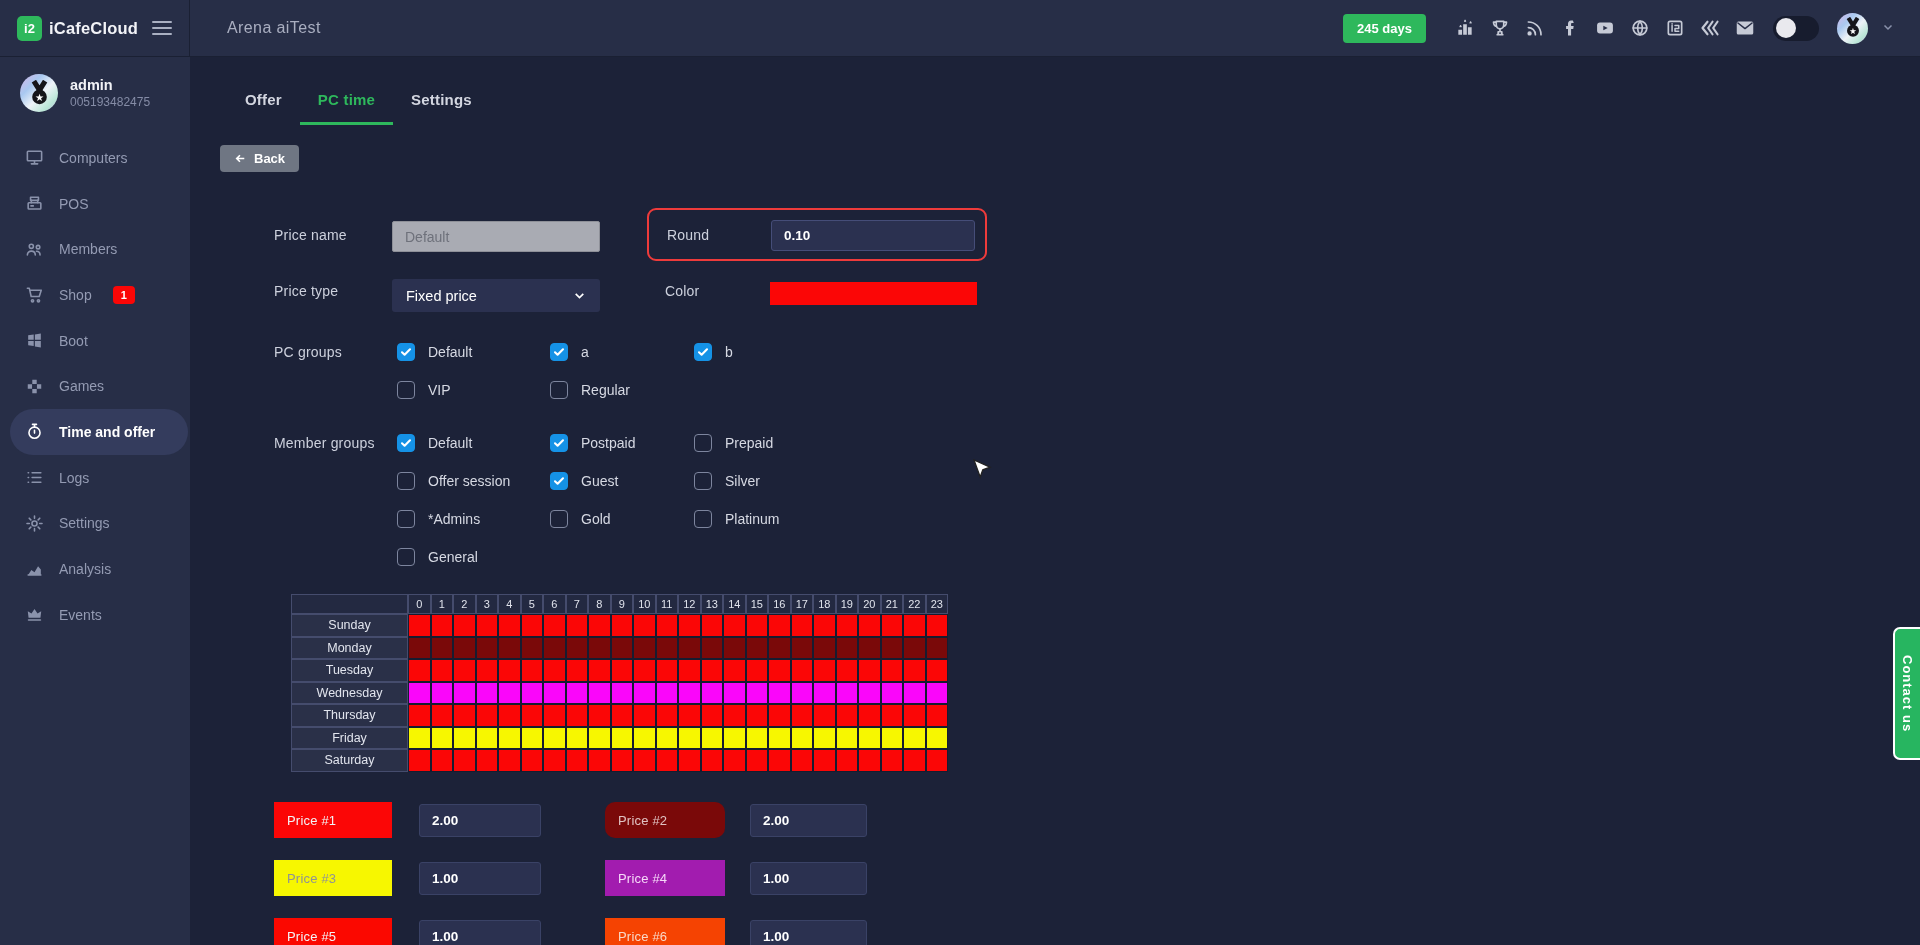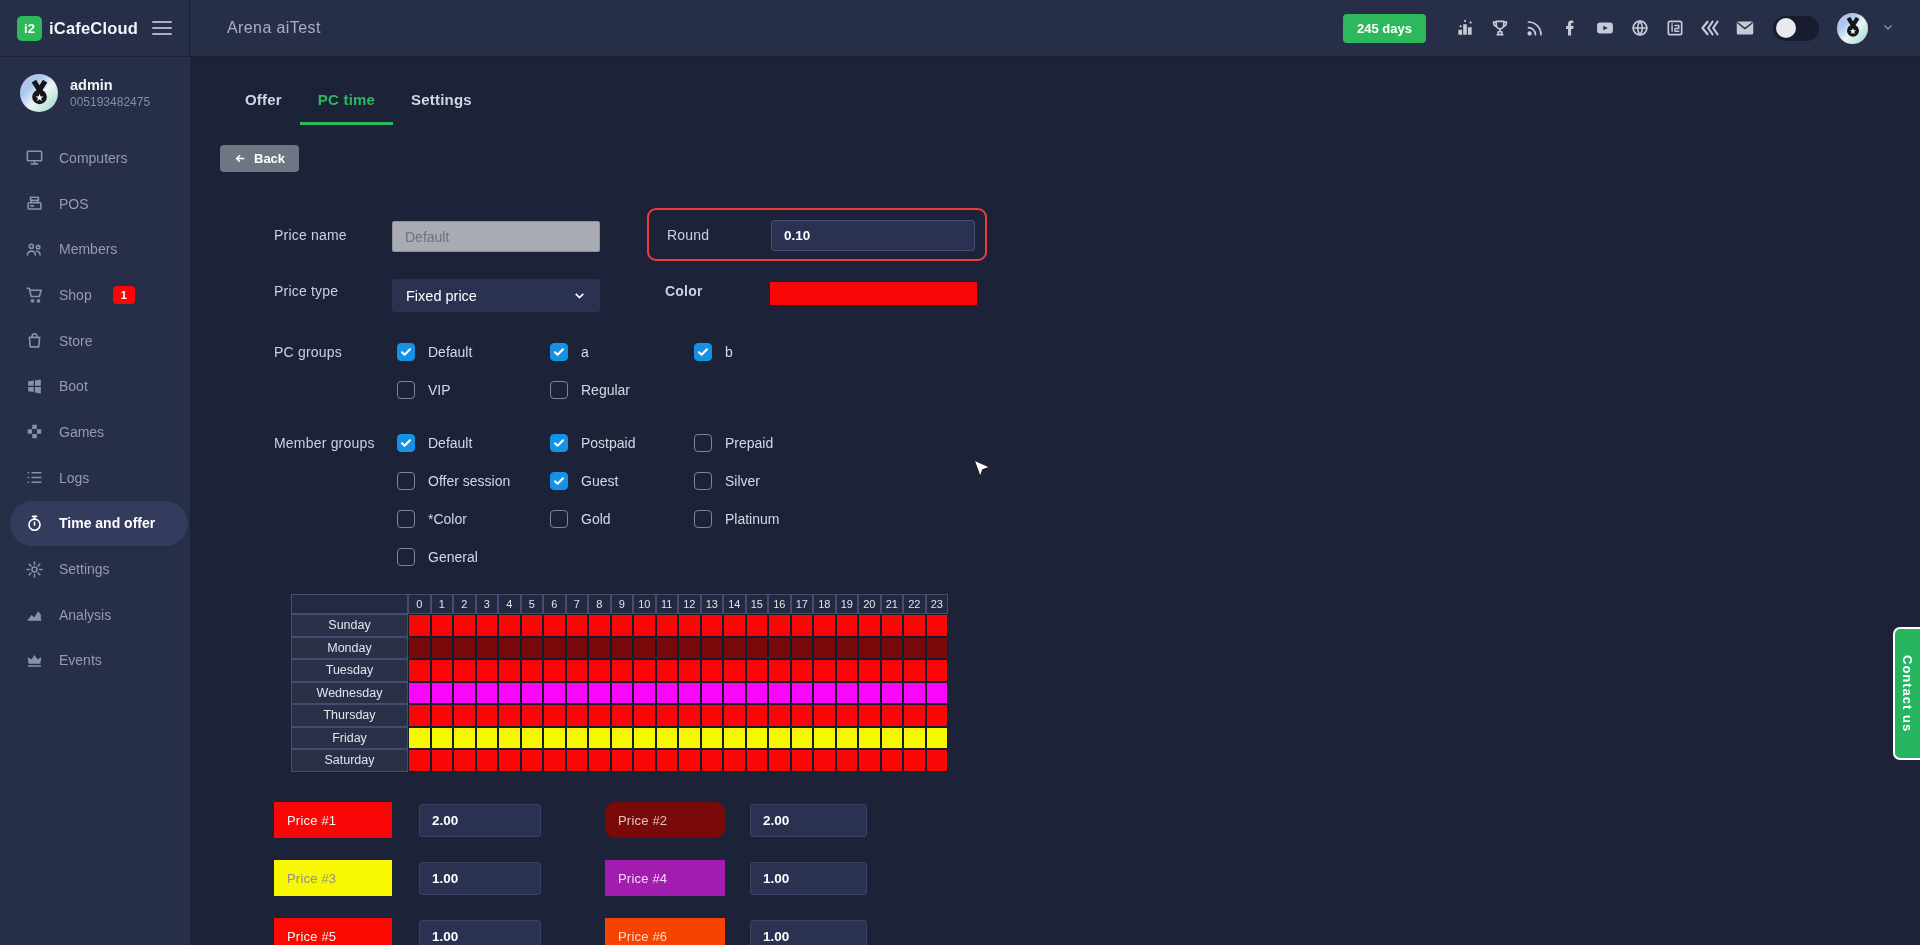--- a/index.html
+++ b/index.html
@@ -264,50 +264,43 @@
       <div class="nav-item">
         <span class="nav-ico"><svg viewBox="0 0 24 24" fill="none" stroke="currentColor" stroke-width="2" stroke-linecap="round" stroke-linejoin="round">
             <circle cx="9.5" cy="20" r="1.4"></circle>
             <circle cx="17" cy="20" r="1.4"></circle>
             <path d="M3 4h2.4l2.4 10.5H18l2.5-7.8H6.2"></path>
           </svg></span>
         <span>Shop</span>
         <span class="nav-badge">1</span>
       </div>
       <div class="nav-item">
-        <span class="nav-ico"><svg viewBox="0 0 24 24" fill="none" stroke="currentColor" stroke-width="2" stroke-linecap="round" stroke-linejoin="round">
-            <path d="M5.5 8h13l-1.2 12H6.7L5.5 8z"></path>
-            <path d="M9 8V6.5a3 3 0 0 1 6 0V8"></path>
-          </svg></span>
-        <span>Store</span>
-      </div>
-      <div class="nav-item">
         <span class="nav-ico"><svg viewBox="0 0 24 24" fill="currentColor" stroke="currentColor" stroke-width="2" stroke-linecap="round" stroke-linejoin="round">
             <path d="M4 5.5l7-1v6.5H4zM12.5 4.3L20 3.2v7.8h-7.5zM4 12.5h7V19l-7-1zM12.5 12.5H20v8.3l-7.5-1.1z" stroke="none"></path>
           </svg></span>
         <span>Boot</span>
       </div>
       <div class="nav-item">
         <span class="nav-ico"><svg viewBox="0 0 24 24" fill="currentColor" stroke="currentColor" stroke-width="2" stroke-linecap="round" stroke-linejoin="round">
             <path d="M9.2 3.5h5.6v5.4H9.2zM9.2 15.1h5.6v5.4H9.2zM3.5 9.3h5.4v5.4H3.5zM15.1 9.3h5.4v5.4h-5.4z" stroke="none"></path>
           </svg></span>
         <span>Games</span>
-      </div>
-      <div class="nav-item">
-        <span class="nav-ico"><svg viewBox="0 0 24 24" fill="none" stroke="currentColor" stroke-width="2" stroke-linecap="round" stroke-linejoin="round">
-            <path d="M9 6h11M9 12h11M9 18h11M4 6h.5M4 12h.5M4 18h.5"></path>
-          </svg></span>
-        <span>Logs</span>
       </div>
       <div class="nav-item active">
         <span class="nav-ico"><svg viewBox="0 0 24 24" fill="none" stroke="currentColor" stroke-width="2" stroke-linecap="round" stroke-linejoin="round">
             <circle cx="12" cy="13.5" r="7"></circle>
             <path d="M12 10.5v3.5M9.5 3h5M12 3v3.5"></path>
           </svg></span>
         <span>Time and offer</span>
+      </div>
+      <div class="nav-item">
+        <span class="nav-ico"><svg viewBox="0 0 24 24" fill="none" stroke="currentColor" stroke-width="2" stroke-linecap="round" stroke-linejoin="round">
+            <path d="M9 6h11M9 12h11M9 18h11M4 6h.5M4 12h.5M4 18h.5"></path>
+          </svg></span>
+        <span>Logs</span>
       </div>
       <div class="nav-item">
         <span class="nav-ico"><svg viewBox="0 0 24 24" fill="none" stroke="currentColor" stroke-width="2" stroke-linecap="round" stroke-linejoin="round">
             <circle cx="12" cy="12" r="3.2"></circle>
             <path d="M12 2.5v3M12 18.5v3M2.5 12h3M18.5 12h3M5.3 5.3l2.1 2.1M16.6 16.6l2.1 2.1M18.7 5.3l-2.1 2.1M7.4 16.6l-2.1 2.1"></path>
           </svg></span>
         <span>Settings</span>
       </div>
       <div class="nav-item">
         <span class="nav-ico"><svg viewBox="0 0 24 24" fill="currentColor" stroke="currentColor" stroke-width="2" stroke-linecap="round" stroke-linejoin="round">
@@ -349,21 +342,21 @@
     <input class="round-input" value="0.10" style="">
   </div>
 
   <div class="flabel" style="left:84px; top:226px;">Price type</div>
   <div class="price-type-select">
     <span>Fixed price</span>
     <svg width="13" height="13" viewBox="0 0 24 24" fill="none" stroke="#fff" stroke-width="3">
         <path d="M5 9l7 7 7-7"></path>
       </svg>
   </div>
-  <div class="flabel" style="left:475px; top:226px;font-weight:bold;">Color</div>
+  <div class="flabel" style="left:475px; top:226px;">Color</div>
   <div class="color-swatch" id="color-swatch" style="background: rgb(251, 6, 6);"></div>
 
   <div class="flabel" style="left:84px; top:287px;">PC groups</div>
   <div class="chk-group-options" id="pc-groups-options" style="left:207px; top:283px;">
       <div class="chk-opt">
         <span class="chk-box checked">
           <svg viewBox="0 0 24 24" fill="none" stroke="#fff" stroke-width="4.2" stroke-linecap="round" stroke-linejoin="round">
             <path d="M4 12.5l5.2 5L20 6.5"></path>
           </svg>
         </span>
@@ -428,21 +421,21 @@
           </svg>
         </span>
         <span class="chk-label">Guest</span>
       </div>
       <div class="chk-opt">
         <span class="chk-box"></span>
         <span class="chk-label">Silver</span>
       </div>
       <div class="chk-opt">
         <span class="chk-box"></span>
-        <span class="chk-label">*Color</span>
+        <span class="chk-label">*Admins</span>
       </div>
       <div class="chk-opt">
         <span class="chk-box"></span>
         <span class="chk-label">Gold</span>
       </div>
       <div class="chk-opt">
         <span class="chk-box"></span>
         <span class="chk-label">Platinum</span>
       </div>
       <div class="chk-opt">

